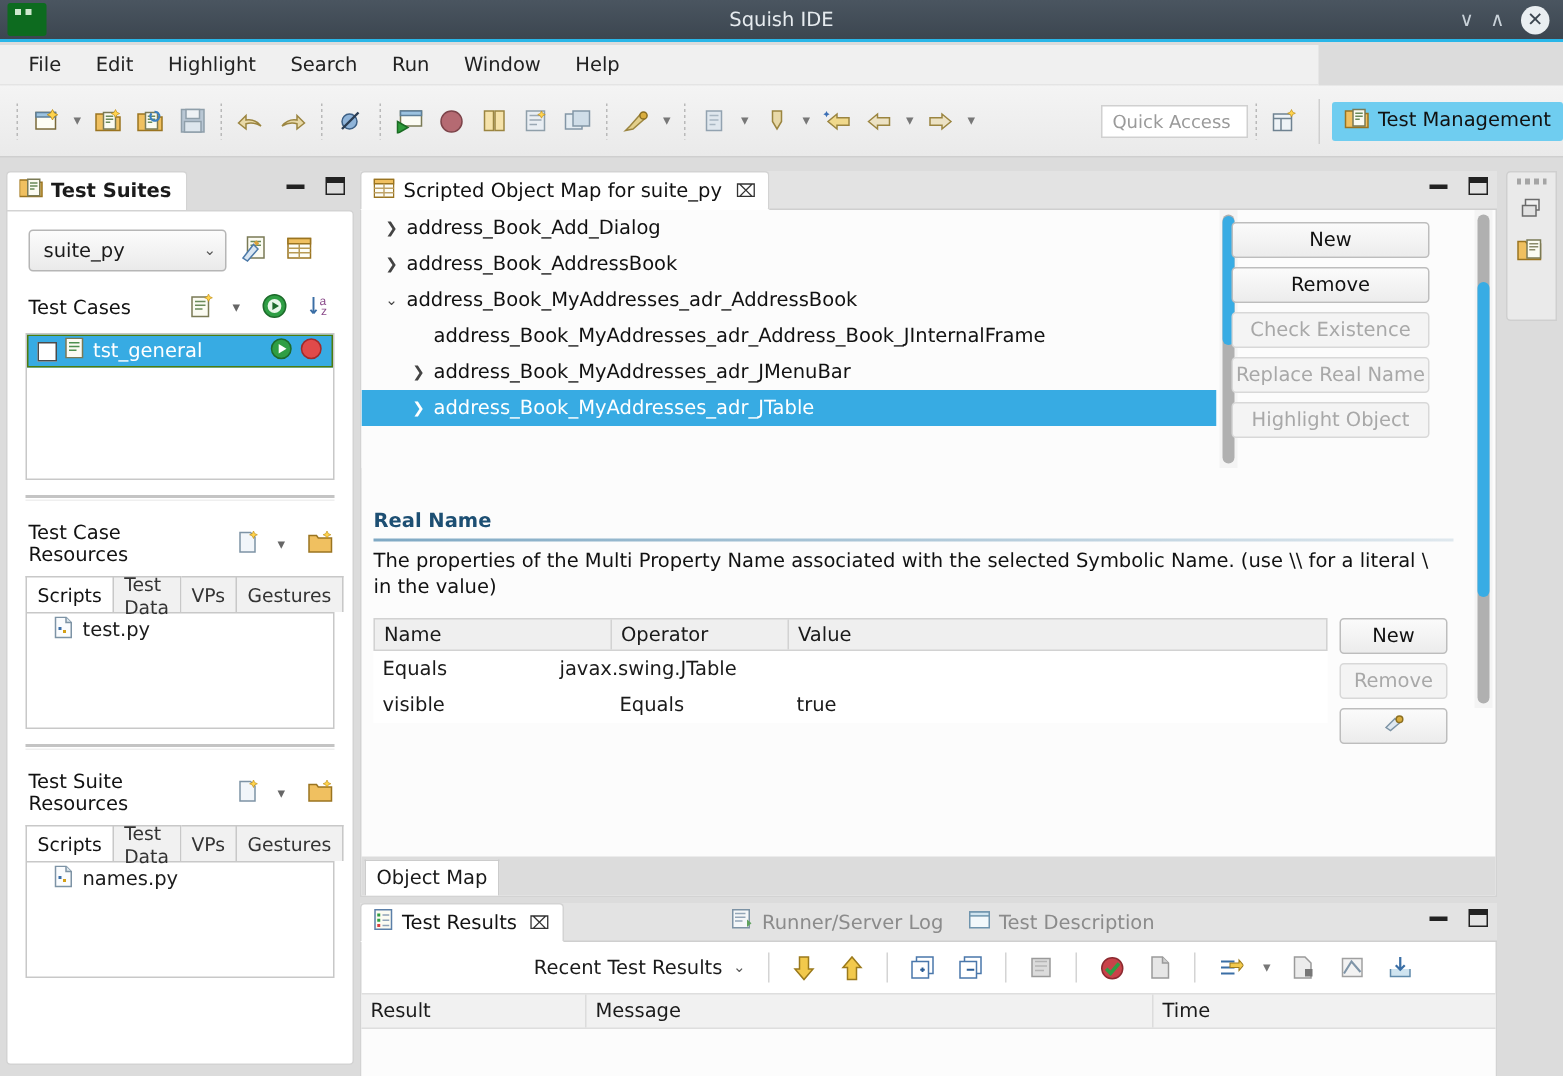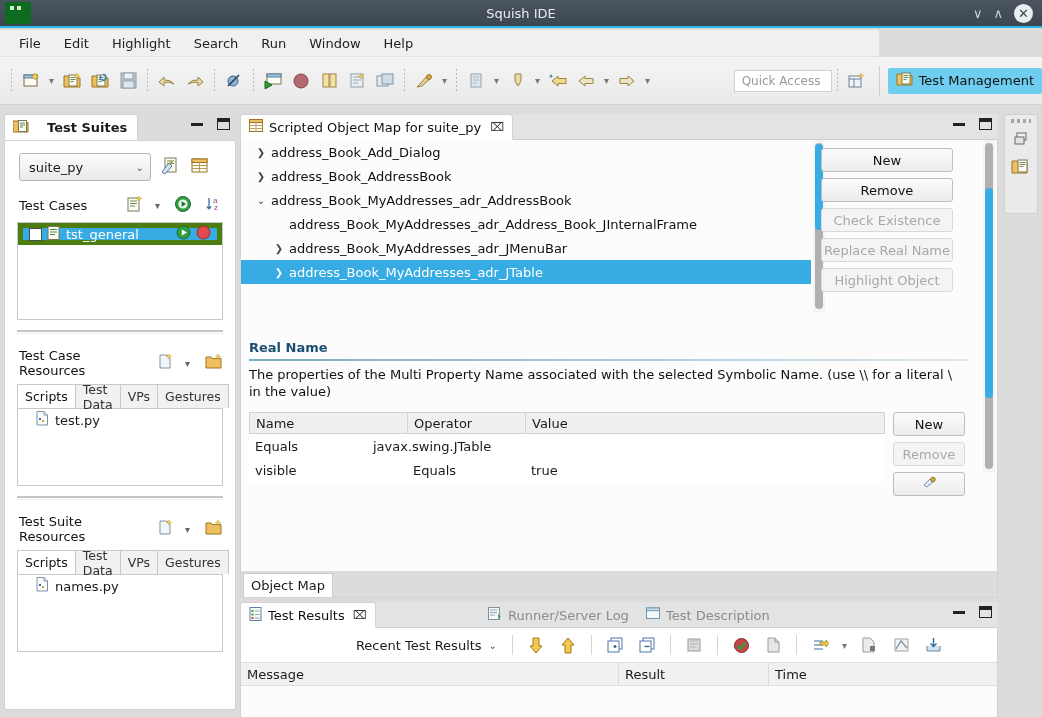--- a/index.html
+++ b/index.html
@@ -69,21 +69,21 @@
   }
   
   .workbench { position:absolute; left:0; top:106px; width:1042px; height:611px; background:#dcdcdc; }
 
   
   .left-view { position:absolute; left:4px; top:8px; width:232px; height:596px; }
   .vtab-row { position:relative; height:26px; }
   .vtab {
     position:absolute; left:0; top:0; height:26px; padding:0 10px 0 8px;
     background:#fff; border:1px solid #d3d3d3; border-bottom:none;
-    border-radius:3px 3px 0 0; display:flex; align-items:center; gap:18px;
+    border-radius:3px 3px 0 0; display:flex; align-items:center; gap:5px;
     font-size:13px; font-weight:600; color:#1b1b1b;
   }
   .view-ctrls { position:absolute; right:6px; top:4px; display:flex; gap:14px; align-items:center; }
   .ic-min { width:12px;height:3px;background:#222; }
   .ic-max { width:13px;height:12px;border:1.6px solid #222;border-top-width:4px; }
   .view-body {
     position:absolute; left:0; top:26px; width:232px; height:570px;
     background:#fff; border:1px solid #d3d3d3; border-radius:0 3px 3px 3px;
   }
   .suite-row { display:flex; align-items:center; gap:9px; padding:12px 10px 0 14px; }
@@ -96,21 +96,21 @@
   .combo .cc { color:#555; font-size:10px; }
   .sec-head { display:flex; align-items:center; padding:14px 0 6px 14px; gap:9px; }
   .sec-title { font-size:13px; color:#111; }
   .sec-head .sp { flex:1; }
   .listbox {
     margin:0 12px; height:98px; background:#fff; border:1px solid #c8c8c8; overflow:hidden;
   }
   .listbox.small { height:78px; }
   .lb-sel {
     height:22px; background:#37abe3; display:flex; align-items:center; gap:5px; padding:0 6px;
-    color:#fff; font-size:13px; border:5px solid #4d7c0f;
+    color:#fff; font-size:13px; border:1px solid #4d7c0f;
   }
   .chk { width:13px;height:13px;background:#fff;border:1.5px solid #4b4b4b; }
   .lb-sel .sp { flex:1; }
   .lb-item { height:22px; display:flex; align-items:center; gap:6px; padding:0 6px 0 18px; font-size:13px; }
   .grip { margin:10px 12px 0; height:4px; border-top:2px solid #c4c4c4; border-bottom:1px solid #efefef; }
   .rtabs { display:flex; margin:0 12px; }
   .rtab {
     height:24px; padding:0 7px; display:flex; align-items:center; font-size:12.5px;
     border:1px solid #c8c8c8; border-bottom:none; background:#f1f1f1; color:#333;
   }
@@ -771,22 +771,22 @@
         </span>
         <span class="tbi">
           <svg width="17" height="16" viewBox="0 0 17 16">
               <path d="M2 9v5h13V9" fill="#cfe4f0" stroke="#5f8aab"></path>
               <path d="M8.5 1v8M5.5 6.5 L8.5 9.5 L11.5 6.5" stroke="#3a6ea5" stroke-width="1.5" fill="none"></path>
             </svg>
         </span>
       </div>
 
       <div class="res-head">
+        <div style="width:150px">Result</div>
         <div style="width:378px">Message</div>
-        <div style="width:150px">Result</div>
         <div style="flex:1;border-right:none">Time</div>
       </div>
 
       <div style="height:100px;background:#fcfcfc"></div>
 
     </div>
   </div>
 
   <div class="rightbar">
     <div class="rb-dots"></div>

